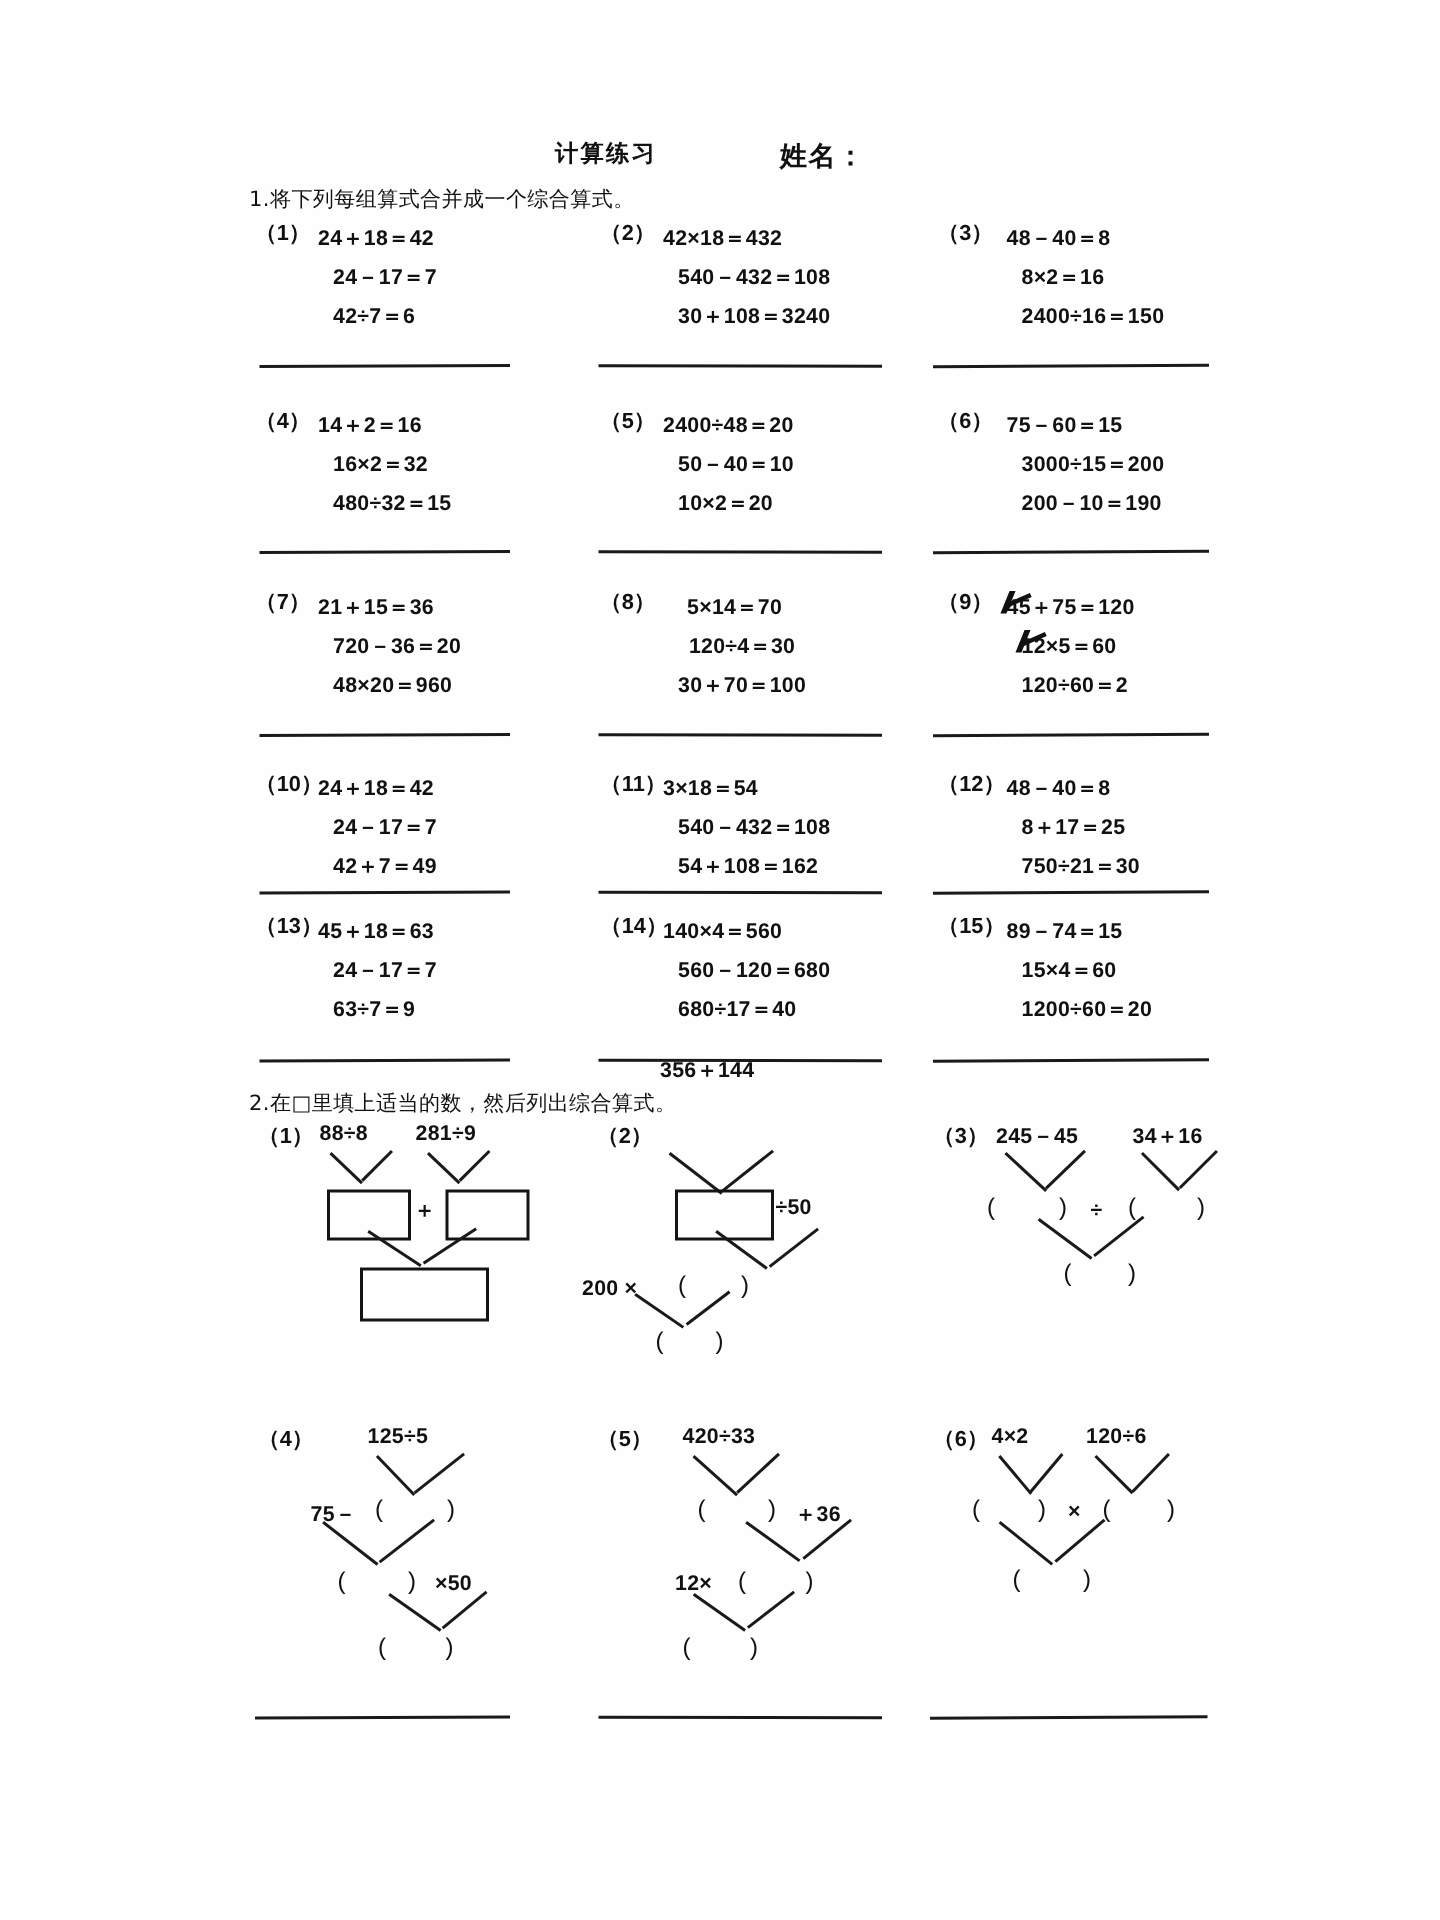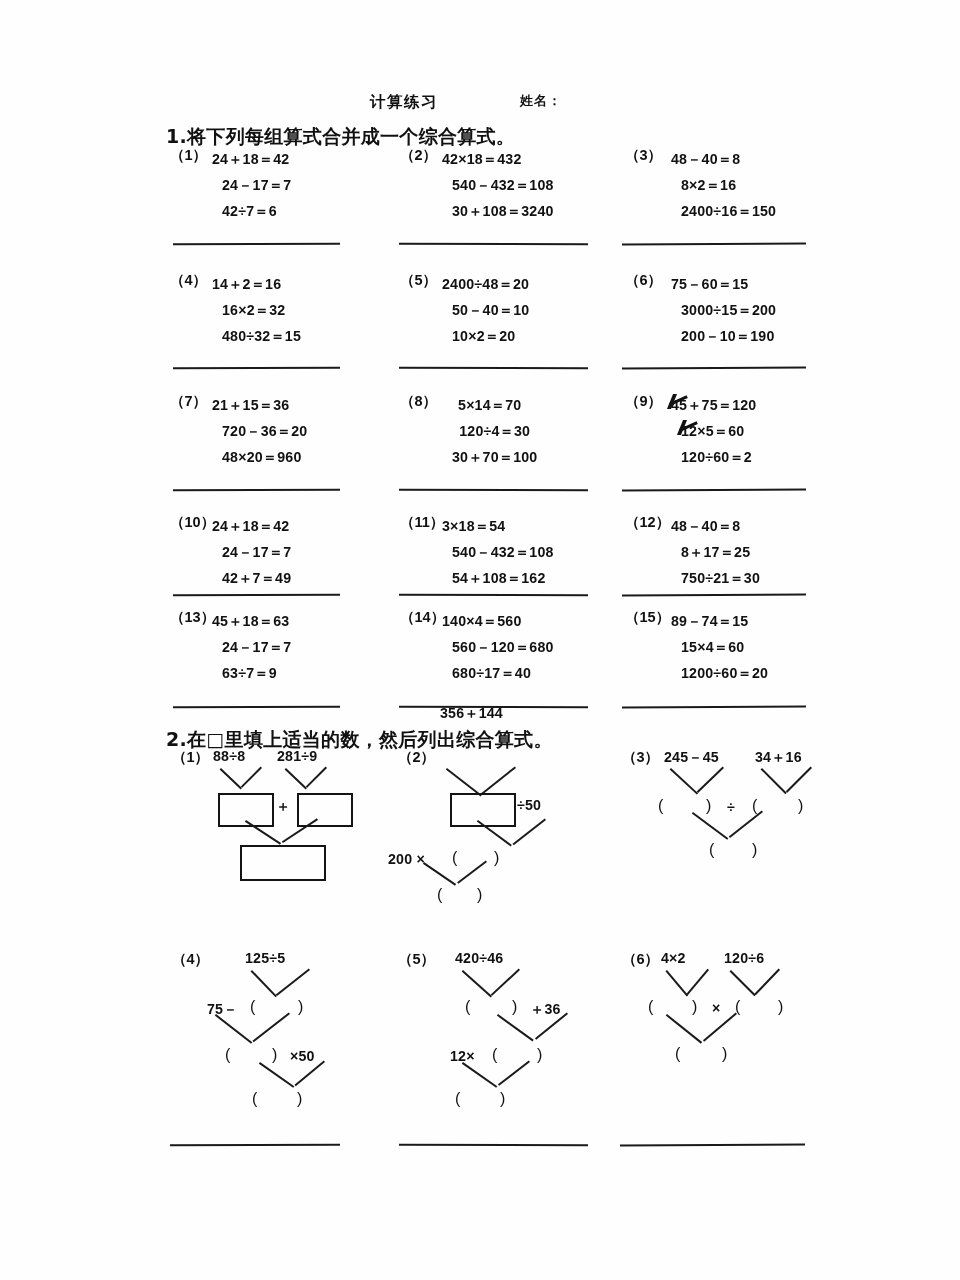--- a/index.html
+++ b/index.html
@@ -41,31 +41,31 @@
     font-size: 15.5px;
     letter-spacing: 1.5px;
     white-space: nowrap;
   }
   .name-label {
     position: absolute;
     left: 355px;
     top: 0;
     font-family: "DejaVu Sans", sans-serif;
     font-weight: bold;
-    font-size: 13px;
+    font-size: 18px;
     letter-spacing: 1px;
     white-space: nowrap;
   }
 
   .section-head {
     position: absolute;
     left: 166px;
     font-family: "DejaVu Sans", sans-serif;
-    font-weight: bold;
-    font-size: 19px;
+    font-weight: normal;
+    font-size: 14px;
     letter-spacing: 0.3px;
     white-space: nowrap;
   }
   #sec1-head { top: 124px; }
   #sec2-head { top: 727px; }
 
   
   .s1-item {
     position: absolute;
     width: 230px;
@@ -370,21 +370,21 @@
       <div class="vline" style="left: 216px; top: 1014px; width: 45.607px; border-top-width: 2px; transform: rotate(37.875deg);"></div>
       <div class="vline" style="left: 290px; top: 1014px; width: 45.607px; border-top-width: 2px; transform: rotate(142.125deg);"></div>
       <div class="s2-paren" style="left: 225px; top: 1046px;">(</div>
       <div class="s2-paren" style="left: 272px; top: 1046px;">)</div>
       <div class="s2-term" style="left: 290px; top: 1048px;">×50</div>
       <div class="vline" style="left: 260px; top: 1062px; width: 41.6173px; border-top-width: 2px; transform: rotate(35.2176deg);"></div>
       <div class="vline" style="left: 325px; top: 1062px; width: 37.6431px; border-top-width: 2px; transform: rotate(140.389deg);"></div>
       <div class="s2-paren" style="left: 252px; top: 1090px;">(</div>
       <div class="s2-paren" style="left: 297px; top: 1090px;">)</div>
       <div class="s2-label" style="left: 398px; top: 950px;">（5）</div>
-      <div class="s2-term" style="left: 455px; top: 950px;">420÷46</div>
+      <div class="s2-term" style="left: 455px; top: 950px;">420÷33</div>
       <div class="vline" style="left: 463px; top: 970px; width: 38.9487px; border-top-width: 2px; transform: rotate(41.8779deg);"></div>
       <div class="vline" style="left: 520px; top: 970px; width: 38.2099px; border-top-width: 2px; transform: rotate(137.121deg);"></div>
       <div class="s2-paren" style="left: 465px; top: 998px;">(</div>
       <div class="s2-paren" style="left: 512px; top: 998px;">)</div>
       <div class="s2-term" style="left: 530px; top: 1000px;">＋36</div>
       <div class="vline" style="left: 498px; top: 1014px; width: 44.4072px; border-top-width: 2px; transform: rotate(35.8377deg);"></div>
       <div class="vline" style="left: 568px; top: 1014px; width: 41.2311px; border-top-width: 2px; transform: rotate(140.906deg);"></div>
       <div class="s2-term" style="left: 450px; top: 1048px;">12×</div>
       <div class="s2-paren" style="left: 492px; top: 1046px;">(</div>
       <div class="s2-paren" style="left: 537px; top: 1046px;">)</div>

